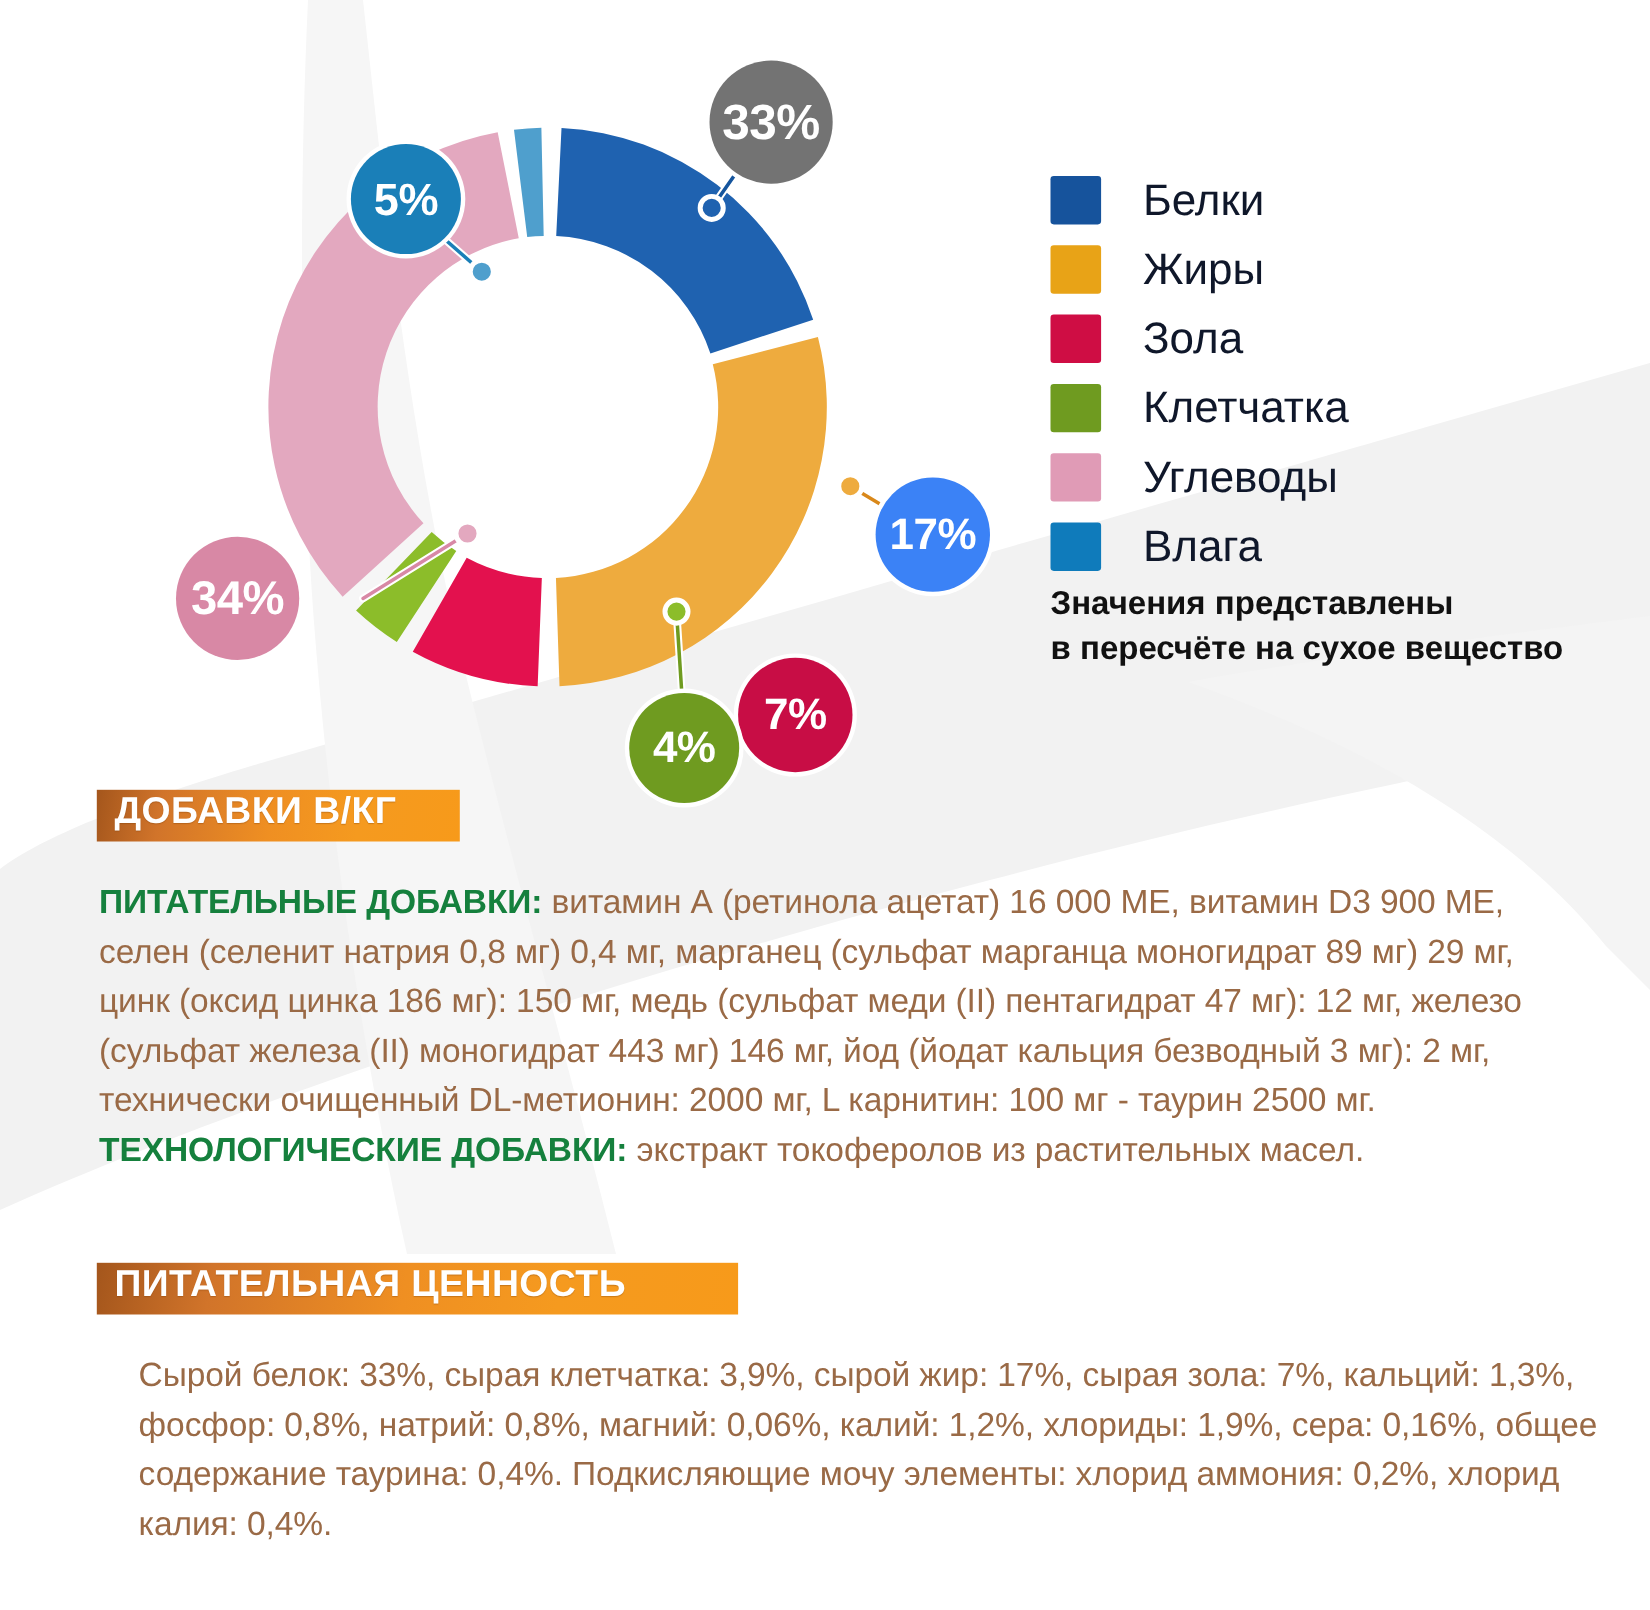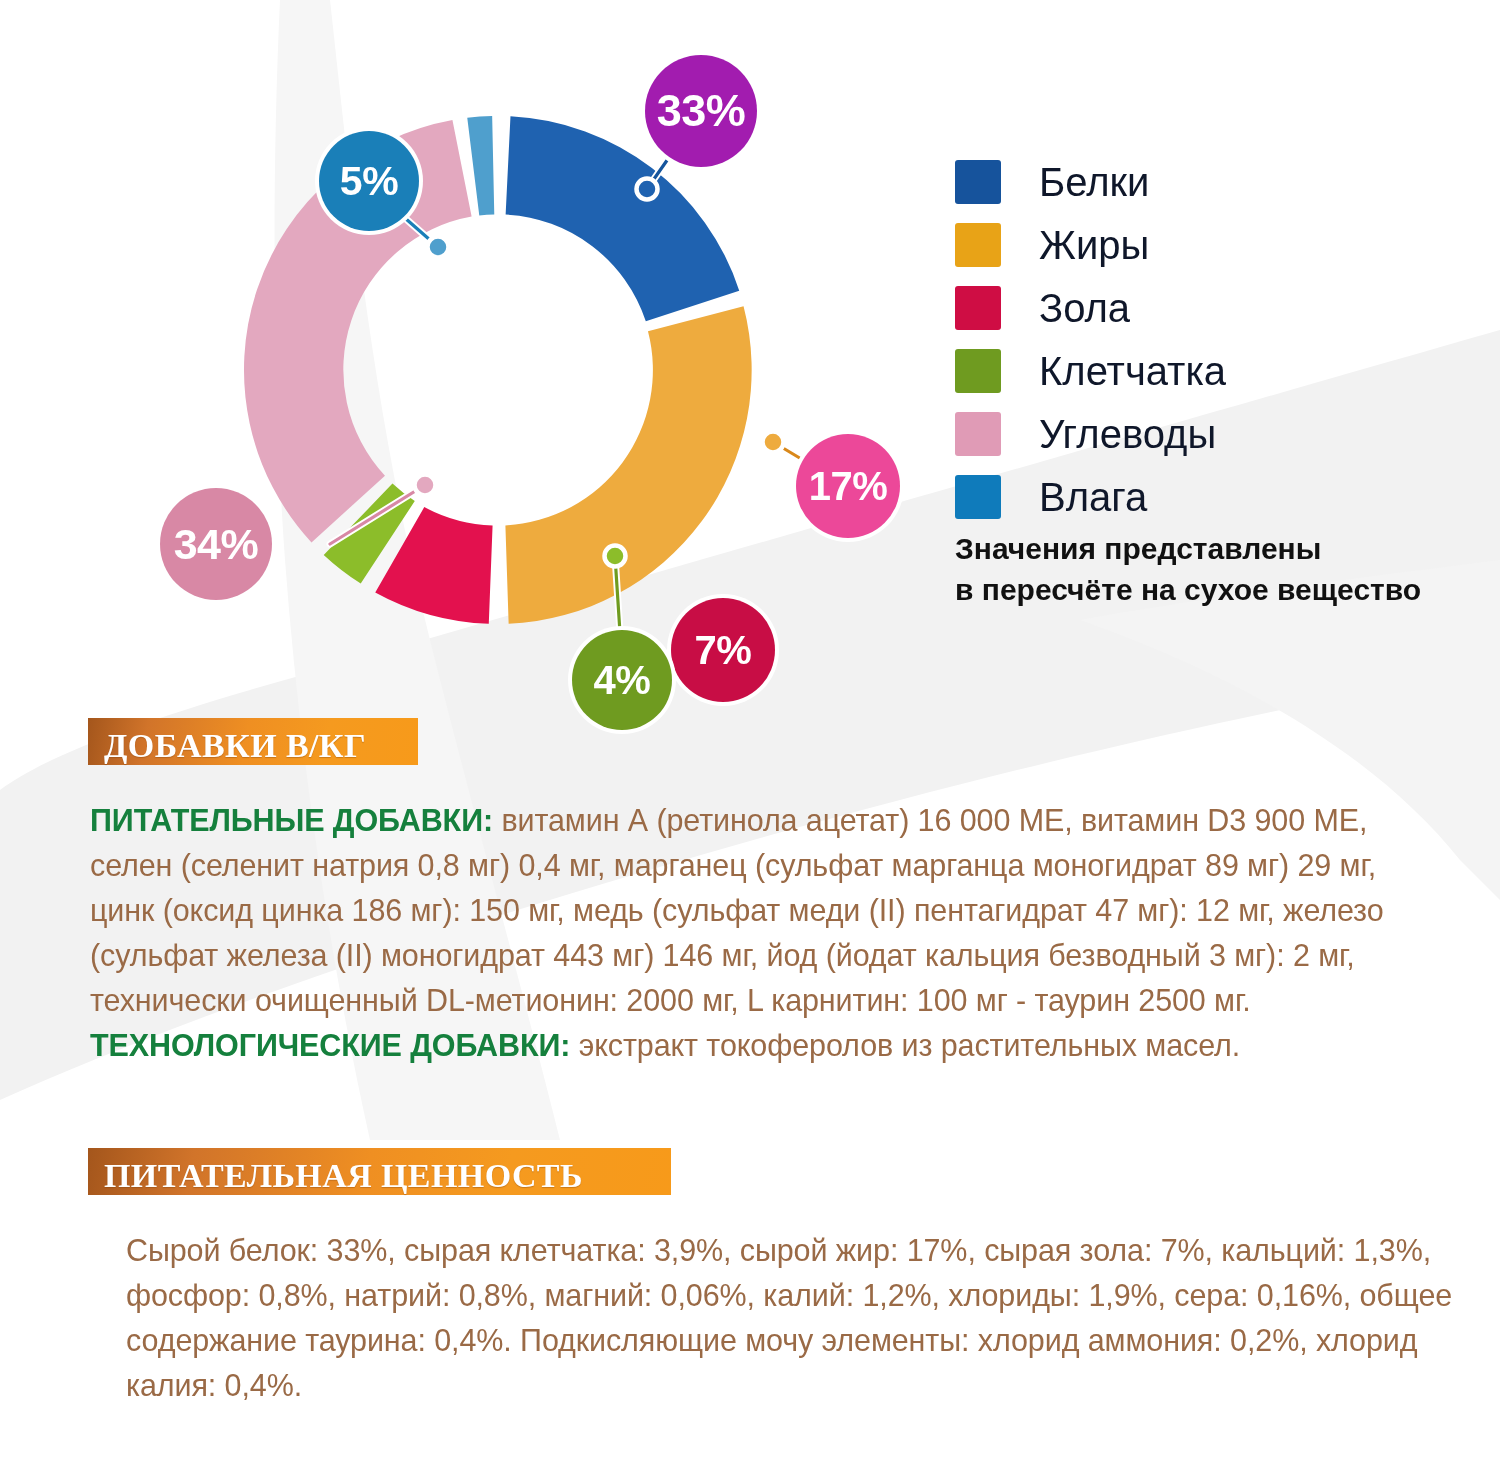--- a/index.html
+++ b/index.html
@@ -36,24 +36,23 @@
 
   .legend-note{
     position:absolute;left:955px;top:528px;width:480px;
     font-size:30px;font-weight:bold;color:#111111;line-height:1.38;
   }
 
   
   .sec-head{
     position:absolute;height:47px;
     background:linear-gradient(100deg,#a4561c 0%,#d1742a 18%,#ef8f22 48%,#f59a1f 72%,#f79a1a 100%);
-    display:flex;align-items:flex-end;
+    display:flex;align-items:flex-start;
     padding:0 22px 0 16px;
     box-sizing:border-box;
-    font-family:Liberation Serif, serif;
   }
   .sec-head span{
     color:#ffffff;font-weight:bold;font-size:34px;letter-spacing:0.4px;
     text-shadow:0 1px 1px rgba(120,60,10,0.35);
     white-space:nowrap;
   }
 
   
   .body-text{
     position:absolute;
@@ -112,29 +111,29 @@
       <g>
         <circle cx="527" cy="179" r="10.5" fill="#1f62b0" stroke="#ffffff" stroke-width="4.5"></circle>
         <circle cx="318" cy="237" r="10.5" fill="#4f9fcd" stroke="#ffffff" stroke-width="4.5"></circle>
         <circle cx="653" cy="432" r="10.5" fill="#eeab3e" stroke="#ffffff" stroke-width="4.5"></circle>
         <circle cx="571" cy="627" r="10.5" fill="#e3114e" stroke="#ffffff" stroke-width="4.5"></circle>
         <circle cx="495" cy="546" r="10.5" fill="#8cbd2a" stroke="#ffffff" stroke-width="4.5"></circle>
         <circle cx="305" cy="475" r="10.5" fill="#e3a8bf" stroke="#ffffff" stroke-width="4.5"></circle>
       </g>
     </svg>
 
-    <div class="bubble" style="left:525px;top:45px;width:112px;height:112px;background:#a21caf;font-size:45px;">
+    <div class="bubble" style="left:525px;top:45px;width:112px;height:112px;background:#737373;font-size:45px;">
       <span>33%</span>
     </div>
 
     <div class="bubble" style="left:199px;top:121px;width:100px;height:100px;background:#1a7fb8;font-size:41px;">
       <span>5%</span>
     </div>
 
-    <div class="bubble" style="left:676px;top:424px;width:104px;height:104px;background:#ec4899;font-size:40px;">
+    <div class="bubble" style="left:676px;top:424px;width:104px;height:104px;background:#3b82f6;font-size:40px;">
       <span>17%</span>
     </div>
 
     <div class="bubble" style="left:551px;top:588px;width:104px;height:104px;background:#c80d45;font-size:40px;">
       <span>7%</span>
     </div>
 
     <div class="bubble" style="left:452px;top:620px;width:100px;height:100px;background:#6f9b20;font-size:40px;">
       <span>4%</span>
     </div>

